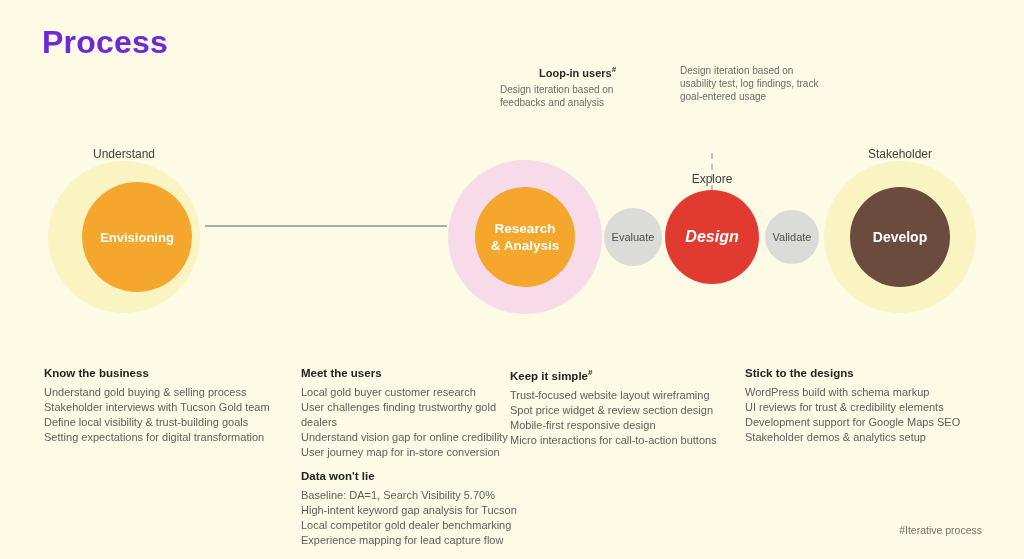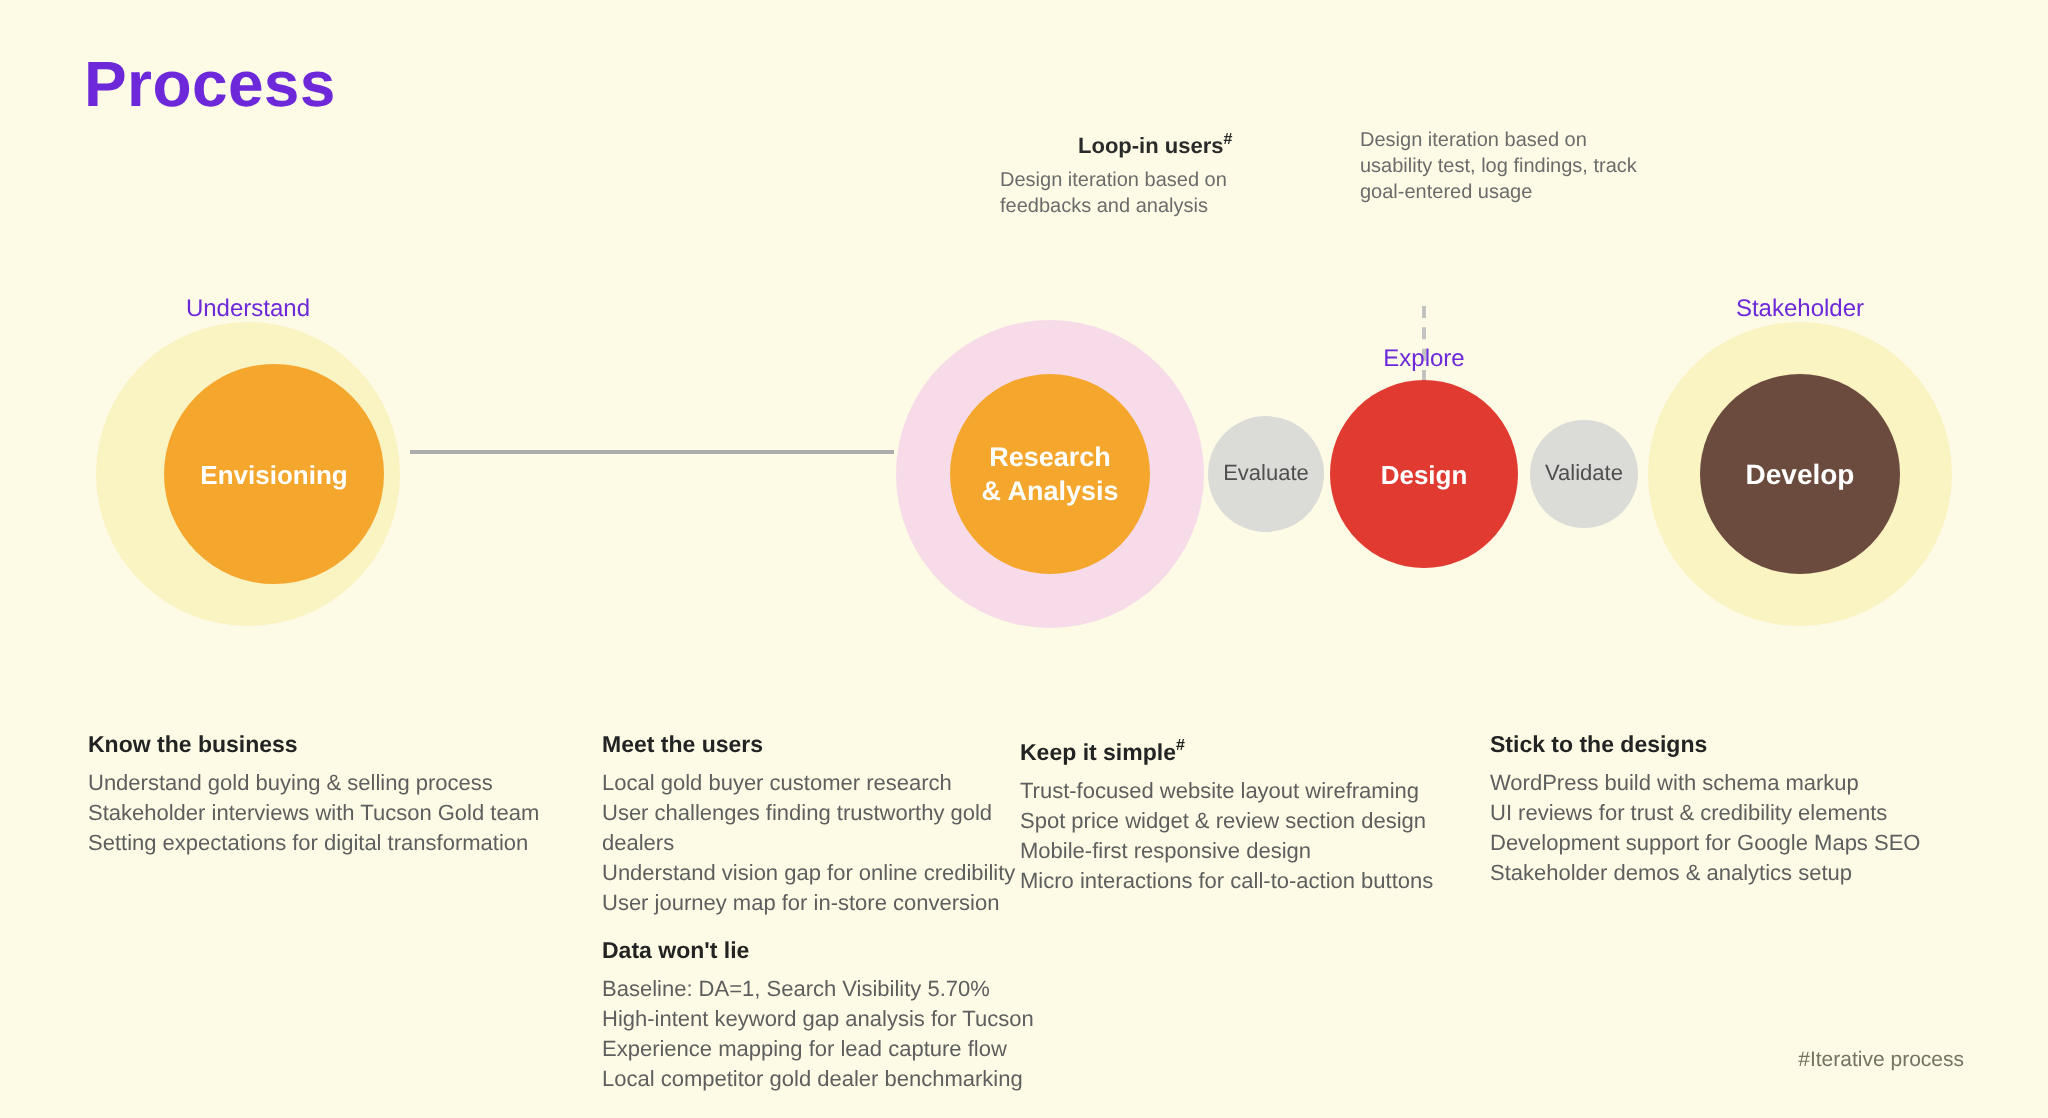--- a/index.html
+++ b/index.html
@@ -31,21 +31,21 @@
 
   
   .ann{position:absolute;font-size:10px;line-height:13px;color:#6B6B6B;}
   .ann-1{left:500px;top:63px;width:140px;}
   .ann-2{left:680px;top:64px;width:148px;}
   .ann-heading{font-size:11px;font-weight:700;color:#2A2A2A;margin-bottom:3px;margin-left:39px;}
   .ann-heading sup{font-size:8px;}
 
   
   .phase-label{
-    position:absolute;font-size:12px;color:#6d28d9;text-align:center;width:100px;
+    position:absolute;font-size:12px;color:#404040;text-align:center;width:100px;
   }
   .phase-understand{left:74px;top:147px;}
   .phase-explore{left:662px;top:172px;width:100px;z-index:3;}
   .phase-materialize{left:850px;top:147px;}
 
   .dash-line{
     position:absolute;left:711px;top:153px;height:38px;width:0;
     border-left:2px dashed #C3C3C3;z-index:1;
   }
 
@@ -61,21 +61,21 @@
   .halo-develop{left:824px;top:161px;width:152px;height:152px;background:var(--halo-yellow);}
 
   .stage{
     position:absolute;border-radius:50%;
     display:flex;align-items:center;justify-content:center;text-align:center;
     color:#fff;font-weight:700;white-space:pre-line;z-index:2;
   }
   .stage-envisioning{left:82px;top:182px;width:110px;height:110px;background:var(--orange);font-size:13px;}
   .stage-research{left:475px;top:187px;width:100px;height:100px;background:var(--orange);font-size:13.5px;line-height:17px;}
   .stage-evaluate{left:604px;top:208px;width:58px;height:58px;background:var(--gray-circle);color:#4E4E4E;font-weight:400;font-size:11px;}
-  .stage-design{left:665px;top:190px;width:94px;height:94px;background:var(--red);font-size:13px;}
+  .stage-design{left:665px;top:190px;width:94px;height:94px;background:var(--red);font-size:16px;font-style:italic;}
   .stage-validate{left:765px;top:210px;width:54px;height:54px;background:var(--gray-circle);color:#4E4E4E;font-weight:400;font-size:11px;}
   .stage-develop{left:850px;top:187px;width:100px;height:100px;background:var(--brown);font-size:14px;}
 
   
   .col{position:absolute;top:365px;width:228px;font-size:11px;color:var(--body);}
   .col-1{left:44px;}
   .col-2{left:277px;margin-left:24px;}
   .col-3{left:510px;}
   .col-4{left:745px;}
   .col-heading{font-size:11.5px;font-weight:700;color:var(--heading);line-height:16px;margin-bottom:4px;}
@@ -124,35 +124,36 @@
 
   <div class="stage stage-validate">Validate</div>
 
   <div class="halo halo-develop"></div>
   <div class="stage stage-develop">Develop</div>
 
   <div class="col col-1">
     <div class="col-heading">Know the business</div>
     <div class="col-item">Understand gold buying &amp; selling process</div>
     <div class="col-item">Stakeholder interviews with Tucson Gold team</div>
+    <div class="col-item">Define local visibility &amp; trust-building goals</div>
     <div class="col-item">Setting expectations for digital transformation</div>
   </div>
 
   <div class="col col-2">
     <div class="col-heading">Meet the users</div>
     <div class="col-item">Local gold buyer customer research</div>
     <div class="col-item">User challenges finding trustworthy gold dealers</div>
     <div class="col-item">Understand vision gap for online credibility</div>
     <div class="col-item">User journey map for in-store conversion</div>
     <div class="sub-block">
       <div class="col-heading">Data won't lie</div>
       <div class="col-item">Baseline: DA=1, Search Visibility 5.70%</div>
       <div class="col-item">High-intent keyword gap analysis for Tucson</div>
+      <div class="col-item">Local competitor gold dealer benchmarking</div>
       <div class="col-item">Experience mapping for lead capture flow</div>
-      <div class="col-item">Local competitor gold dealer benchmarking</div>
     </div>
   </div>
 
   <div class="col col-3">
     <div class="col-heading"><span>Keep it simple</span><sup>#</sup></div>
     <div class="col-item">Trust-focused website layout wireframing</div>
     <div class="col-item">Spot price widget &amp; review section design</div>
     <div class="col-item">Mobile-first responsive design</div>
     <div class="col-item">Micro interactions for call-to-action buttons</div>
   </div>

